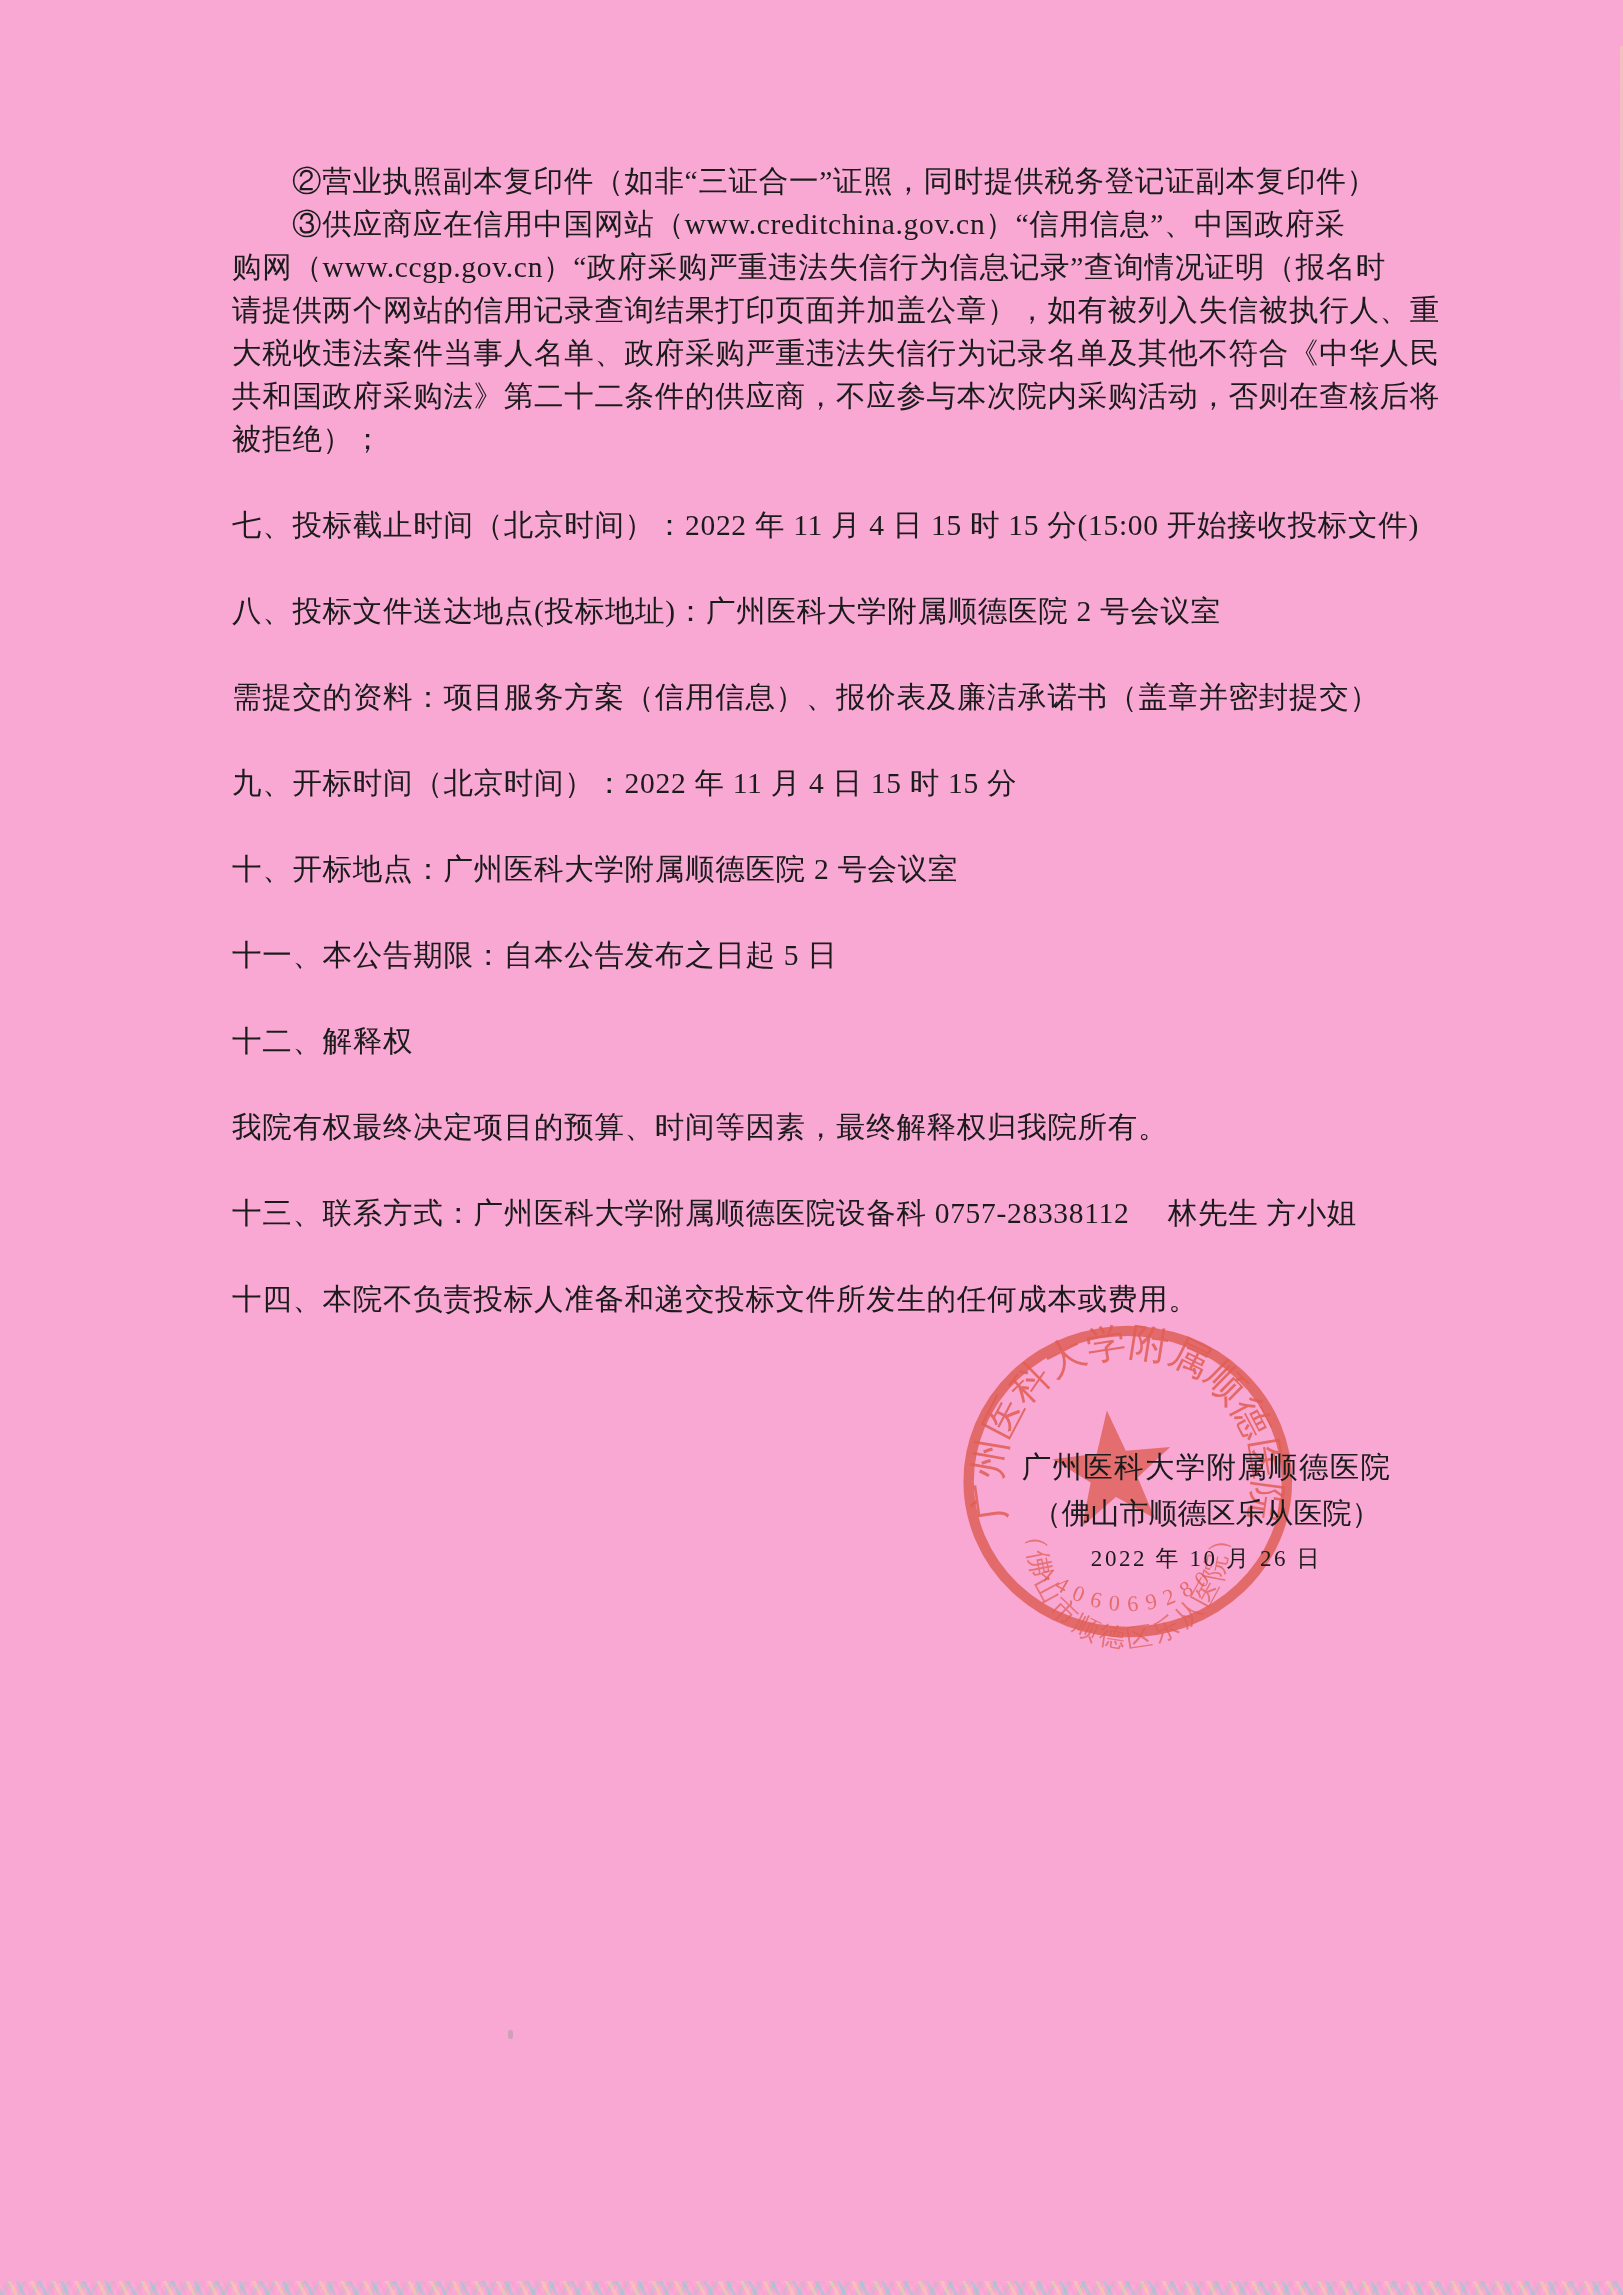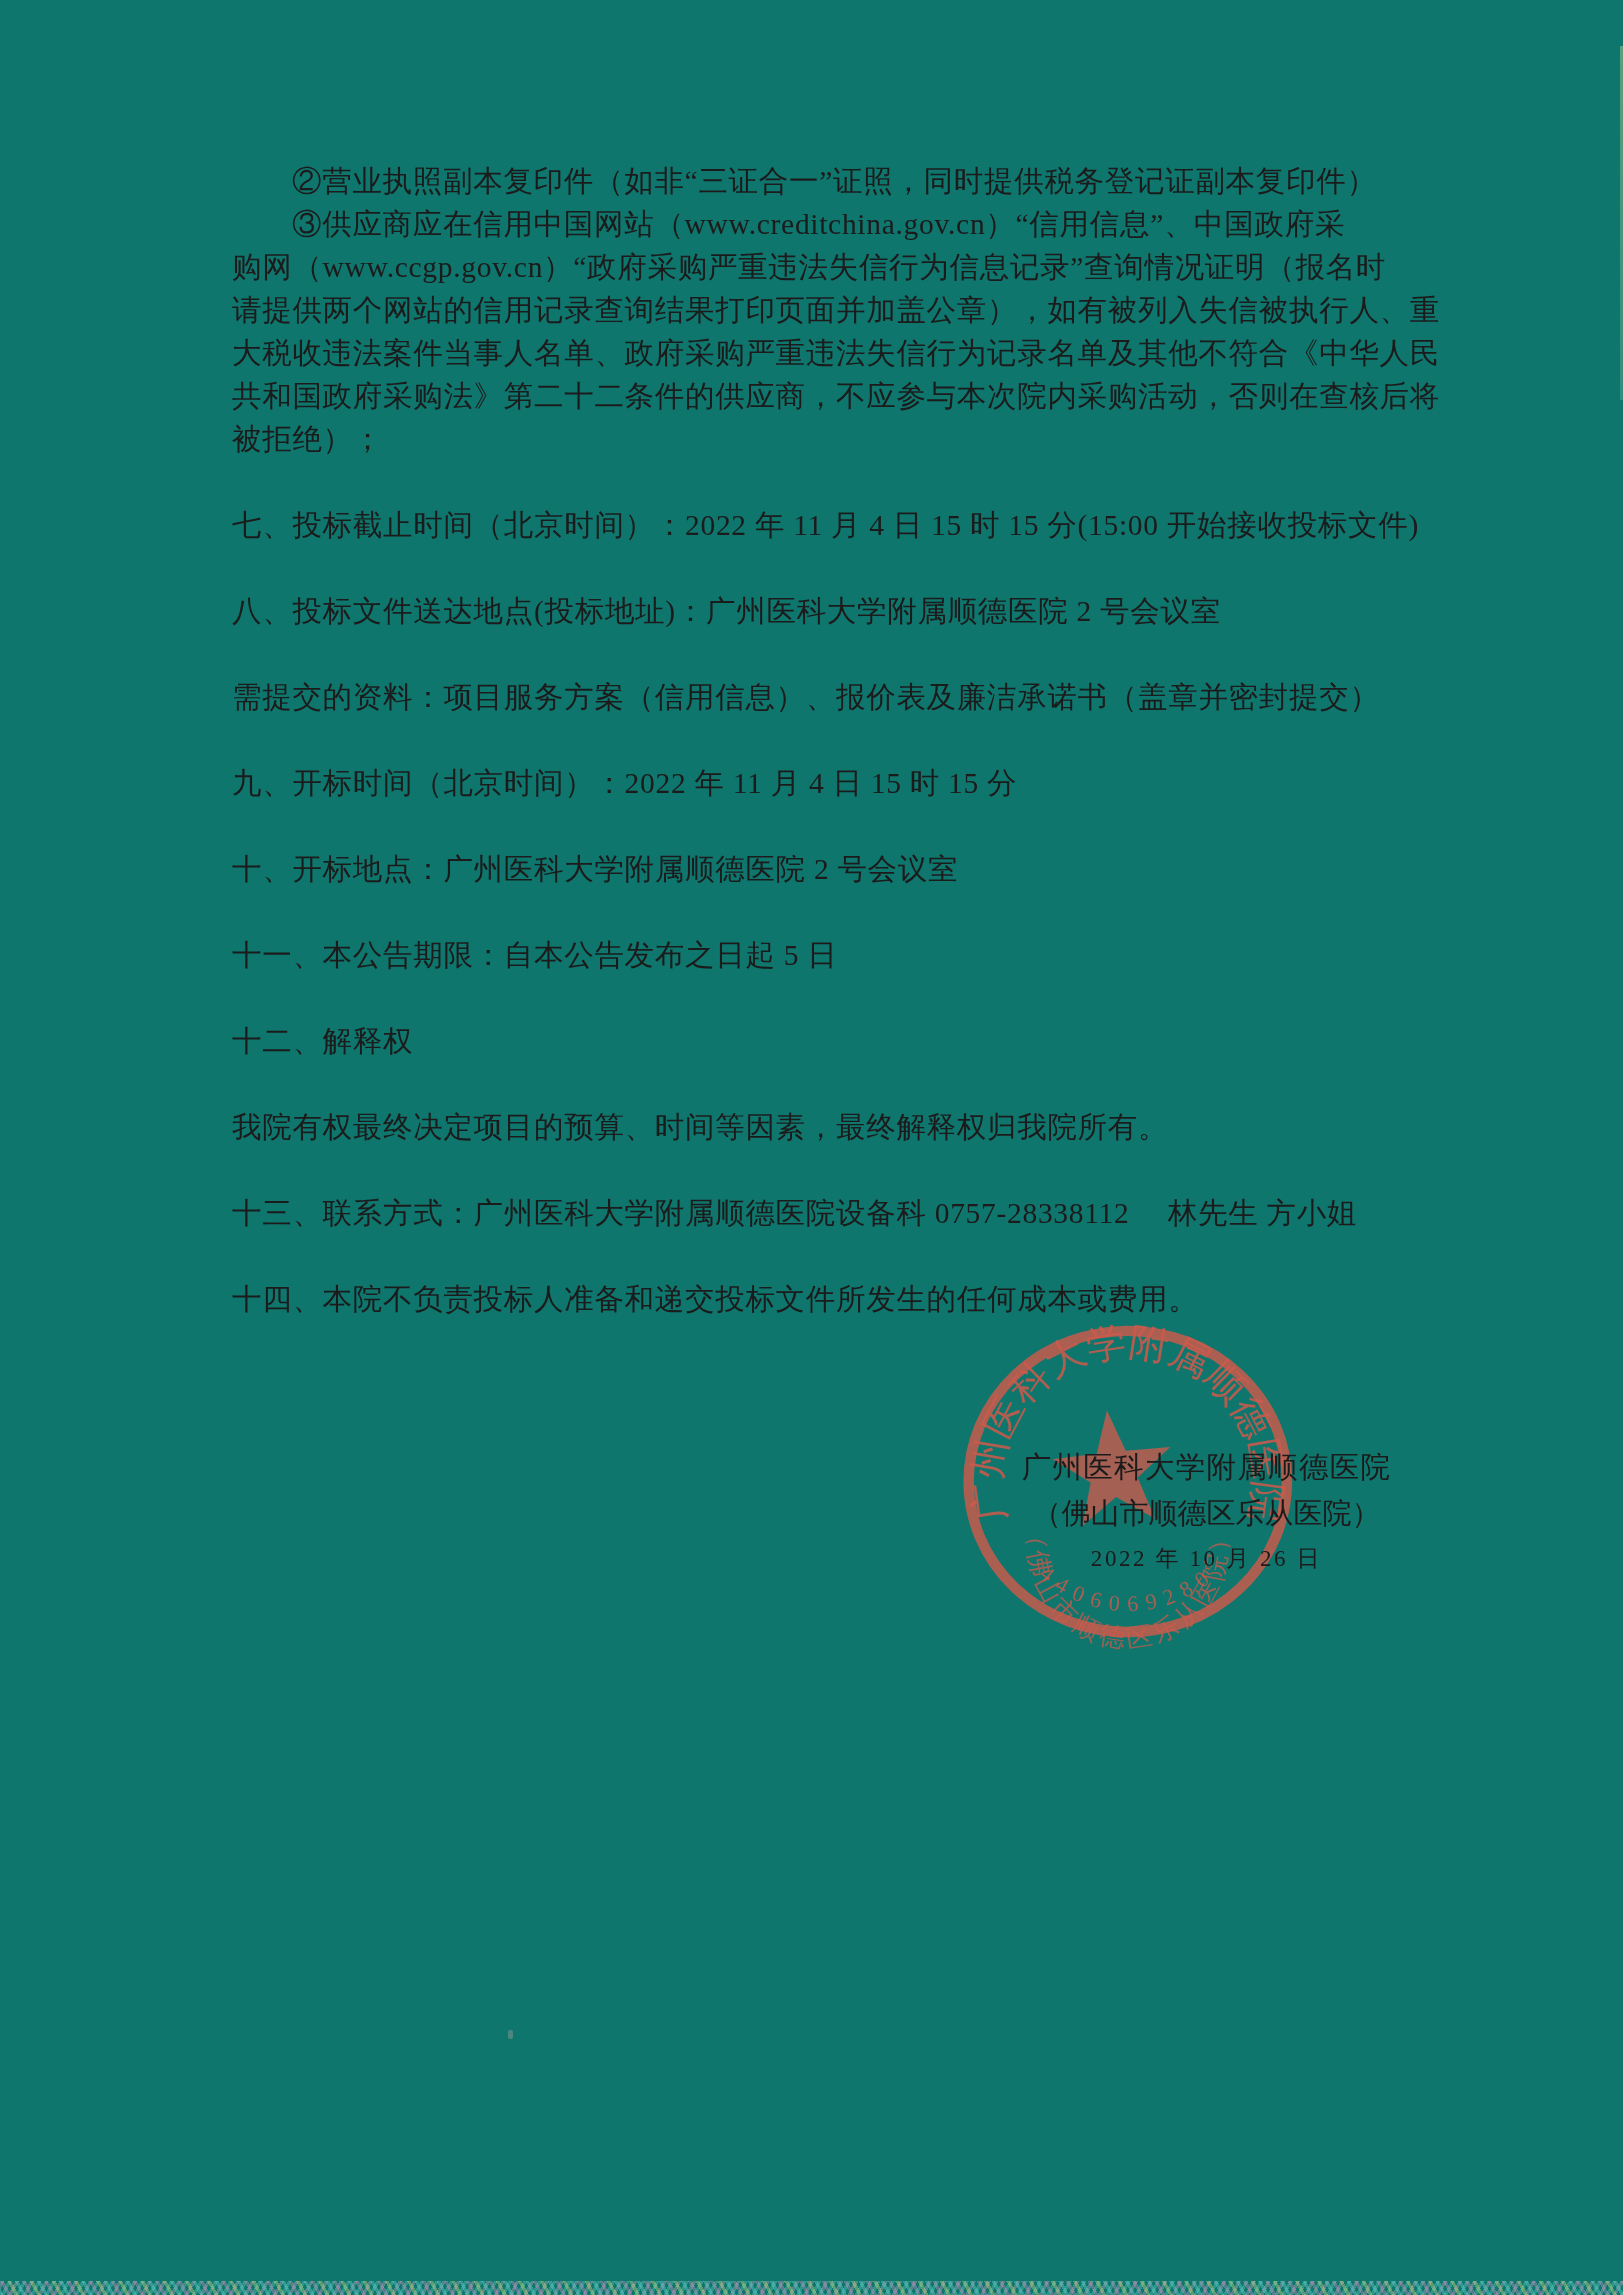--- a/index.html
+++ b/index.html
@@ -1,18 +1,18 @@
 <!DOCTYPE html>
 <html style="font-size:10.5px"><head>
 <meta charset="utf-8">
 <style>
   html,body { margin:0; padding:0; background:#ffffff; }
   .page {
     position:relative; width:1624px; height:2295px;
-    background:#0f766e; overflow:hidden;
+    background:#f9a8d4; overflow:hidden;
     font-family:"Liberation Serif","DejaVu Serif",serif;
     color:#1b1b1b;
   }
   
   .text-block { position:absolute; left:232px; top:160px; width:1218px; z-index:3; }
   .line { height:43px; line-height:43px; font-size:29.5px; letter-spacing:0.7px; white-space:nowrap; }
   .line .b { font-weight:400; }
   .line.indent { padding-left:60px; }
   .line.gap { margin-top:43px; }
 

